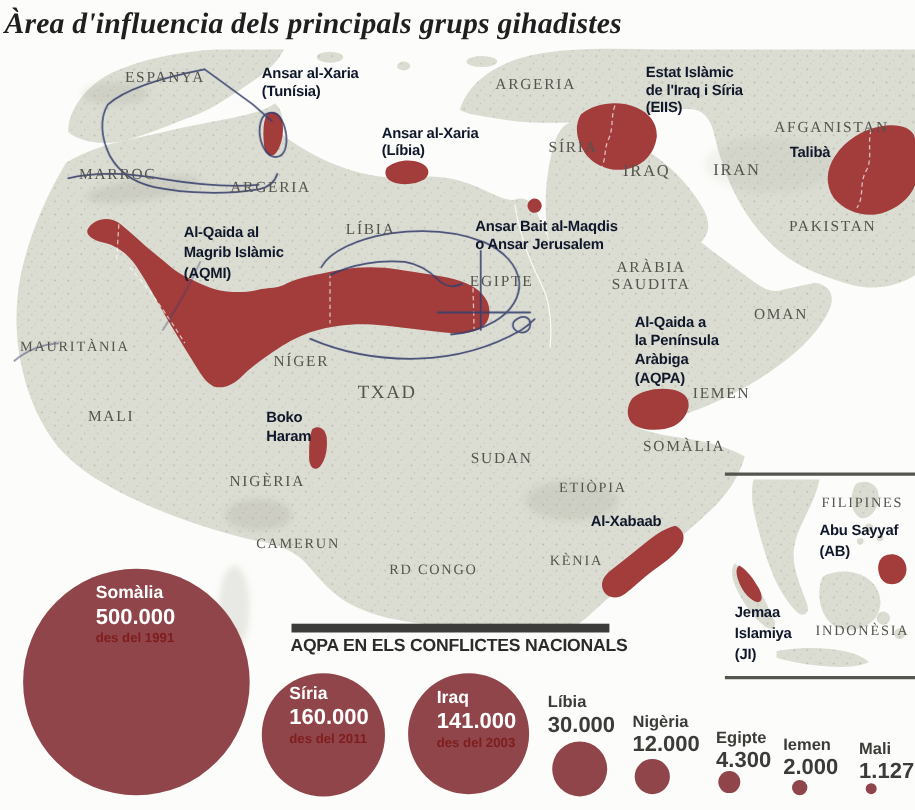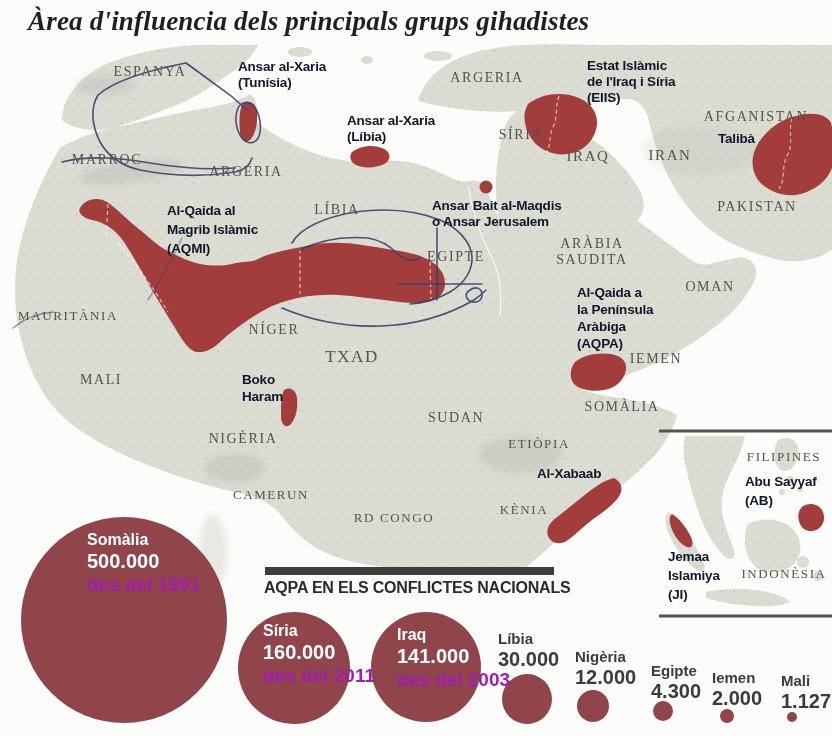--- a/index.html
+++ b/index.html
@@ -1,21 +1,21 @@
 <!DOCTYPE html>
 <html><head>
 <meta charset="utf-8">
 <style>
   html,body{margin:0;padding:0;background:#e9e9e6;}
   .canvas{
     position:relative;width:832px;height:736px;overflow:hidden;
     background:#fcfcfa;font-family:"Liberation Sans",sans-serif;
   }
   .title{
-    position:absolute;left:28px;top:6px;
+    position:absolute;left:4px;top:6px;
     font-family:"Liberation Serif",serif;font-style:italic;font-weight:600;
     font-size:27px;color:#1f1f1f;letter-spacing:.2px;white-space:nowrap;
   }
   svg.map{position:absolute;left:0;top:0;}
   .country-label{
     position:absolute;transform:translate(-50%,-50%);
     font-family:"Liberation Serif",serif;color:#54534d;
     letter-spacing:1.6px;white-space:pre-line;text-align:center;line-height:1.15;
   }
   .group-label{
@@ -26,21 +26,21 @@
   .chart-title{
     position:absolute;left:264px;top:579px;font-weight:bold;font-size:16px;
     color:#2b2b29;letter-spacing:-0.2px;white-space:nowrap;
   }
   .bubble-label{position:absolute;line-height:1.15;}
   .bubble-label .name{display:block;font-weight:bold;}
   .bubble-label .deaths{display:block;font-weight:bold;}
   .bubble-label .since{display:block;}
   .bubble-label.inside .name{color:#ffffff;font-size:16px;}
   .bubble-label.inside .deaths{color:#ffffff;font-size:20px;margin-top:1px;}
-  .bubble-label.inside .since{color:#a21caf;font-size:19px;margin-top:1px;font-weight:600;}
+  .bubble-label.inside .since{color:#7f1d1d;font-size:12px;margin-top:1px;font-weight:600;}
   .bubble-label.above .name{color:#3b3b38;font-size:15px;}
   .bubble-label.above .deaths{color:#3b3b38;font-size:20px;margin-top:1px;}
 </style>
 </head>
 <body>
 
 <div class="canvas">
 
   <svg class="map" width="832" height="736" viewBox="0 0 832 736">
     <defs>

